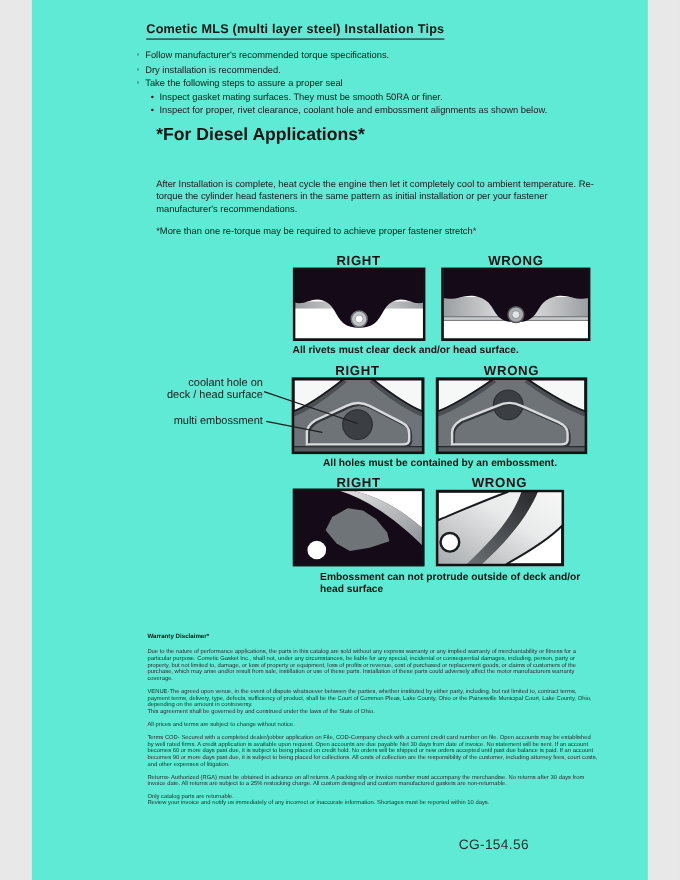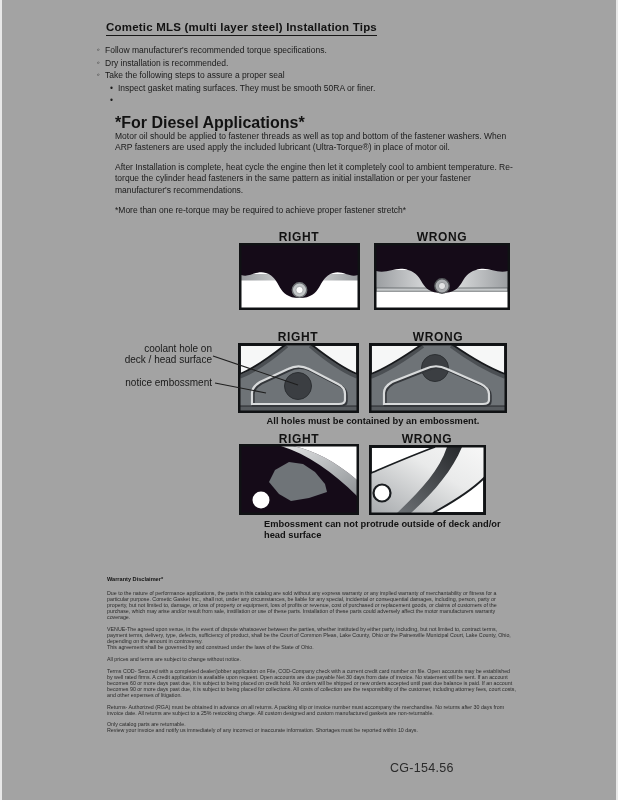--- a/index.html
+++ b/index.html
@@ -1,17 +1,17 @@
 <!DOCTYPE html>
 <html><head>
 <meta charset="utf-8">
 <style>
   html,body{margin:0;padding:0;background:#e8e8e8;}
   .page{
-    position:relative;width:614px;height:800px;background:#a3a3a3;
+    position:relative;width:560px;height:800px;background:#5eead4;
     font-family:"Liberation Sans", sans-serif;color:#1c1c1c;overflow:hidden;
     margin:0 auto;
   }
   .abs{position:absolute;}
   
   .doc-title{
     left:104px;top:21px;font-size:11.5px;font-weight:bold;letter-spacing:.2px;
     border-bottom:1.8px solid #161616;padding-bottom:1.5px;display:inline-block;color:#121212;
   }
   
@@ -57,25 +57,25 @@
     <div class="tip-row">
       <span class="marker">◦</span>
       <span>Take the following steps to assure a proper seal</span>
     </div>
     <div class="tip-row tip-sub">
       <span class="marker">•</span>
       <span>Inspect gasket mating surfaces.  They must be smooth 50RA or finer.</span>
     </div>
     <div class="tip-row tip-sub">
       <span class="marker">•</span>
+      <span>Inspect for proper, rivet clearance, coolant hole and embossment alignments as shown below.</span>
     </div>
   </div>
 
   <div class="abs diesel-heading">*For Diesel Applications*</div>
-  <div class="abs diesel-p diesel-p1">Motor oil should be applied to fastener threads as well as top and bottom of the fastener washers. When ARP fasteners are used apply the included lubricant (Ultra-Torque®) in place of motor oil.</div>
   <div class="abs diesel-p diesel-p2">After Installation is complete, heat cycle the engine then let it completely cool to ambient temperature. Re-torque the cylinder head fasteners in the same pattern as initial installation or per your fastener manufacturer's recommendations.</div>
   <div class="abs diesel-p diesel-p3">*More than one re-torque may be required to achieve proper fastener stretch*</div>
 
   <div class="abs rw-label" style="left:297px;top:230px;">RIGHT</div>
   <div class="abs rw-label" style="left:440px;top:230px;">WRONG</div>
 
   <svg class="abs diagram-box" style="left:237px;top:243px;" width="121" height="67" viewBox="0 0 121 67">
     <defs>
       <linearGradient id="g1" x1="0" y1="0" x2="1" y2="0">
         <stop offset="0" stop-color="#999c9f"></stop>
@@ -105,29 +105,30 @@
     <rect x="2" y="27" width="132" height="18" fill="url(#g2)"></rect>
     <rect x="2" y="45" width="132" height="3.2" fill="#c6c9cb" stroke="#4e5255" stroke-width="0.7"></rect>
     <path d="M2,2 L134,2 L134,28 C122,31 114,23 102,27 C84,32 92,50 68,50 C44,50 52,32 34,27 C22,23 14,31 2,28 Z" fill="#150b18"></path>
     <g>
       <circle cx="68" cy="43" r="7.2" fill="#aaadb0" stroke="#55585b" stroke-width="1.4"></circle>
       <circle cx="68" cy="43" r="3.6" fill="#e2e3e4" stroke="#8a8d90" stroke-width="0.8"></circle>
     </g>
     <rect x="1.25" y="1.25" width="133.5" height="64.5" fill="none" stroke="#101214" stroke-width="2.5"></rect>
   </svg>
 
+  <div class="abs caption" style="left:237px;top:313px;">All rivets must clear deck and/or head surface.</div>
 
   <div class="abs rw-label" style="left:296px;top:330px;">RIGHT</div>
   <div class="abs rw-label" style="left:436px;top:330px;">WRONG</div>
 
   <div class="abs side-label" style="left:118px;top:344px;width:92px;">
     <div>coolant hole on</div>
     <div>deck / head surface</div>
   </div>
-  <div class="abs side-label" style="left:118px;top:378px;width:92px;">notice embossment</div>
+  <div class="abs side-label" style="left:118px;top:378px;width:92px;">multi embossment</div>
 
   <svg class="abs diagram-box" style="left:236px;top:343px;" width="121" height="70" viewBox="0 0 121 70">
     <rect x="0" y="0" width="121" height="70" fill="#6e7377"></rect>
     <rect x="2" y="63" width="117" height="5" fill="#575b5f"></rect>
     <line x1="2" y1="63" x2="119" y2="63" stroke="#26292c" stroke-width="1"></line>
     <path d="M49,3 C35,15 19,27 2,34" stroke="#4b4f53" stroke-width="3.5" fill="none"></path>
     <path d="M2,2 L47,2 C33,13 17,25 2,31 Z" fill="#f6f7f7" stroke="#17191c" stroke-width="1.8"></path>
     <path d="M72,3 C86,15 102,27 119,34" stroke="#4b4f53" stroke-width="3.5" fill="none"></path>
     <path d="M119,2 L74,2 C88,13 104,25 119,31 Z" fill="#f6f7f7" stroke="#17191c" stroke-width="1.8"></path>
     <circle cx="60" cy="43" r="13.5" fill="#3b3e42" stroke="#2c2f32" stroke-width="1"></circle>

